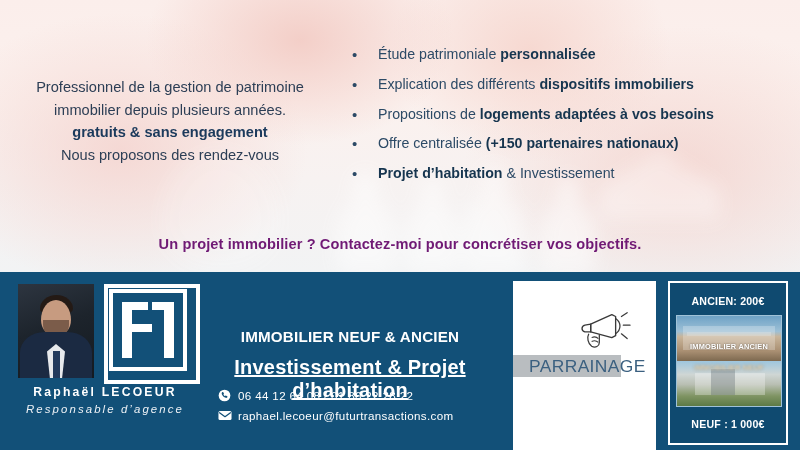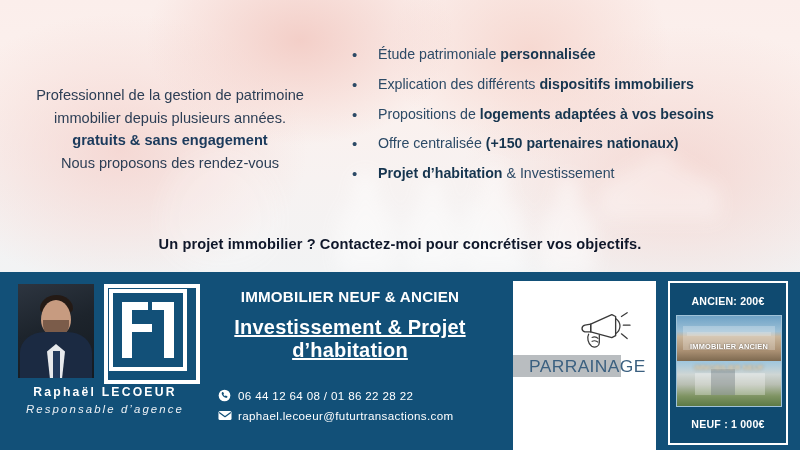--- a/index.html
+++ b/index.html
@@ -19,34 +19,34 @@
         radial-gradient(ellipse 300px 200px at 680px 170px, rgba(243,208,202,.75), rgba(252,240,238,0) 72%),
         linear-gradient(180deg,#fbeeeb 0%, #fbf1ee 38%, #f7f2f1 66%, #f2f3f4 100%);
   }
   .bg-blurlayer{position:absolute;inset:0;filter:blur(9px);opacity:.85;}
   .silh{position:absolute;background:rgba(255,255,255,.55);border-radius:50% 50% 45% 45%/60% 60% 40% 40%;}
   .silh.body{border-radius:40% 40% 18% 18%/55% 55% 20% 20%;}
   .roof{position:absolute;background:rgba(255,255,255,.42);}
 
   
   .intro{position:absolute;left:14px;top:76px;width:312px;text-align:center;
-         color:#2c3e55;font-size:14.6px;line-height:1.55;margin-top:8px;}
+         color:#2c3e55;font-size:14.6px;line-height:1.55;}
   .intro .ln{display:block;white-space:nowrap;}
   .intro .strong{font-weight:bold;color:#1b3a5c;}
 
   
   .bullets{position:absolute;left:352px;top:46px;width:432px;color:#2c4a66;font-size:14.2px;}
   .bullet{display:flex;align-items:flex-start;margin-bottom:12px;line-height:1.25;}
   .bullet .dot{flex:0 0 auto;width:10px;color:#2c4a66;font-size:15px;line-height:1.15;}
   .bullet .txt{flex:1 1 auto;white-space:nowrap;margin-left:16px;}
   .bullet b{font-weight:bold;color:#16354f;}
 
   
   .tagline{position:absolute;left:0;top:236px;width:800px;text-align:center;
-           font-size:14.6px;font-weight:bold;color:#0f172a;letter-spacing:.1px;}
+           font-size:14.6px;font-weight:bold;color:#701a75;letter-spacing:.1px;}
 
   
   .banner{position:absolute;left:0;top:272px;width:800px;height:178px;background:#125078;}
   .banner-inner{position:absolute;inset:0;}
 
   
   .portrait{position:absolute;left:18px;top:12px;width:76px;height:94px;
             background:linear-gradient(160deg,#2d3540 0%,#1d242c 45%,#141a21 100%);
             overflow:hidden;}
   .p-head{position:absolute;left:50%;top:16px;width:30px;height:36px;margin-left:-15px;
@@ -64,21 +64,21 @@
   .logo{position:absolute;left:104px;top:12px;width:88px;height:92px;border:4px solid #ffffff;}
   .logo svg{display:block;}
 
   .agent-name{position:absolute;left:10px;top:113px;width:190px;text-align:center;
               color:#ffffff;font-size:12.2px;font-weight:bold;letter-spacing:2.2px;}
   .agent-role{position:absolute;left:10px;top:131px;width:190px;text-align:center;
               color:#eef2f6;font-size:11.4px;font-style:italic;letter-spacing:2.1px;}
 
   
   .biz{position:absolute;left:200px;top:16px;width:300px;text-align:center;color:#ffffff;}
-  .biz .l1{font-size:15.2px;font-weight:bold;letter-spacing:.2px;}
+  .biz .l1{font-size:15.2px;font-weight:bold;letter-spacing:.2px;margin-top:40px;}
   .biz .l2{font-size:20px;font-weight:bold;margin-top:11px;letter-spacing:.2px;text-decoration:underline;}
 
   .contact{position:absolute;left:218px;top:116px;width:300px;color:#ffffff;font-size:11.6px;}
   .crow{display:flex;align-items:center;margin-bottom:6px;letter-spacing:.35px;}
   .crow .ico{flex:0 0 auto;width:20px;height:14px;display:flex;align-items:center;}
   .crow .ico svg{display:block;}
 
   
   .panel{position:absolute;left:513px;top:9px;width:143px;height:180px;background:#ffffff;}
   .mega{position:absolute;left:60px;top:24px;width:68px;height:48px;}

